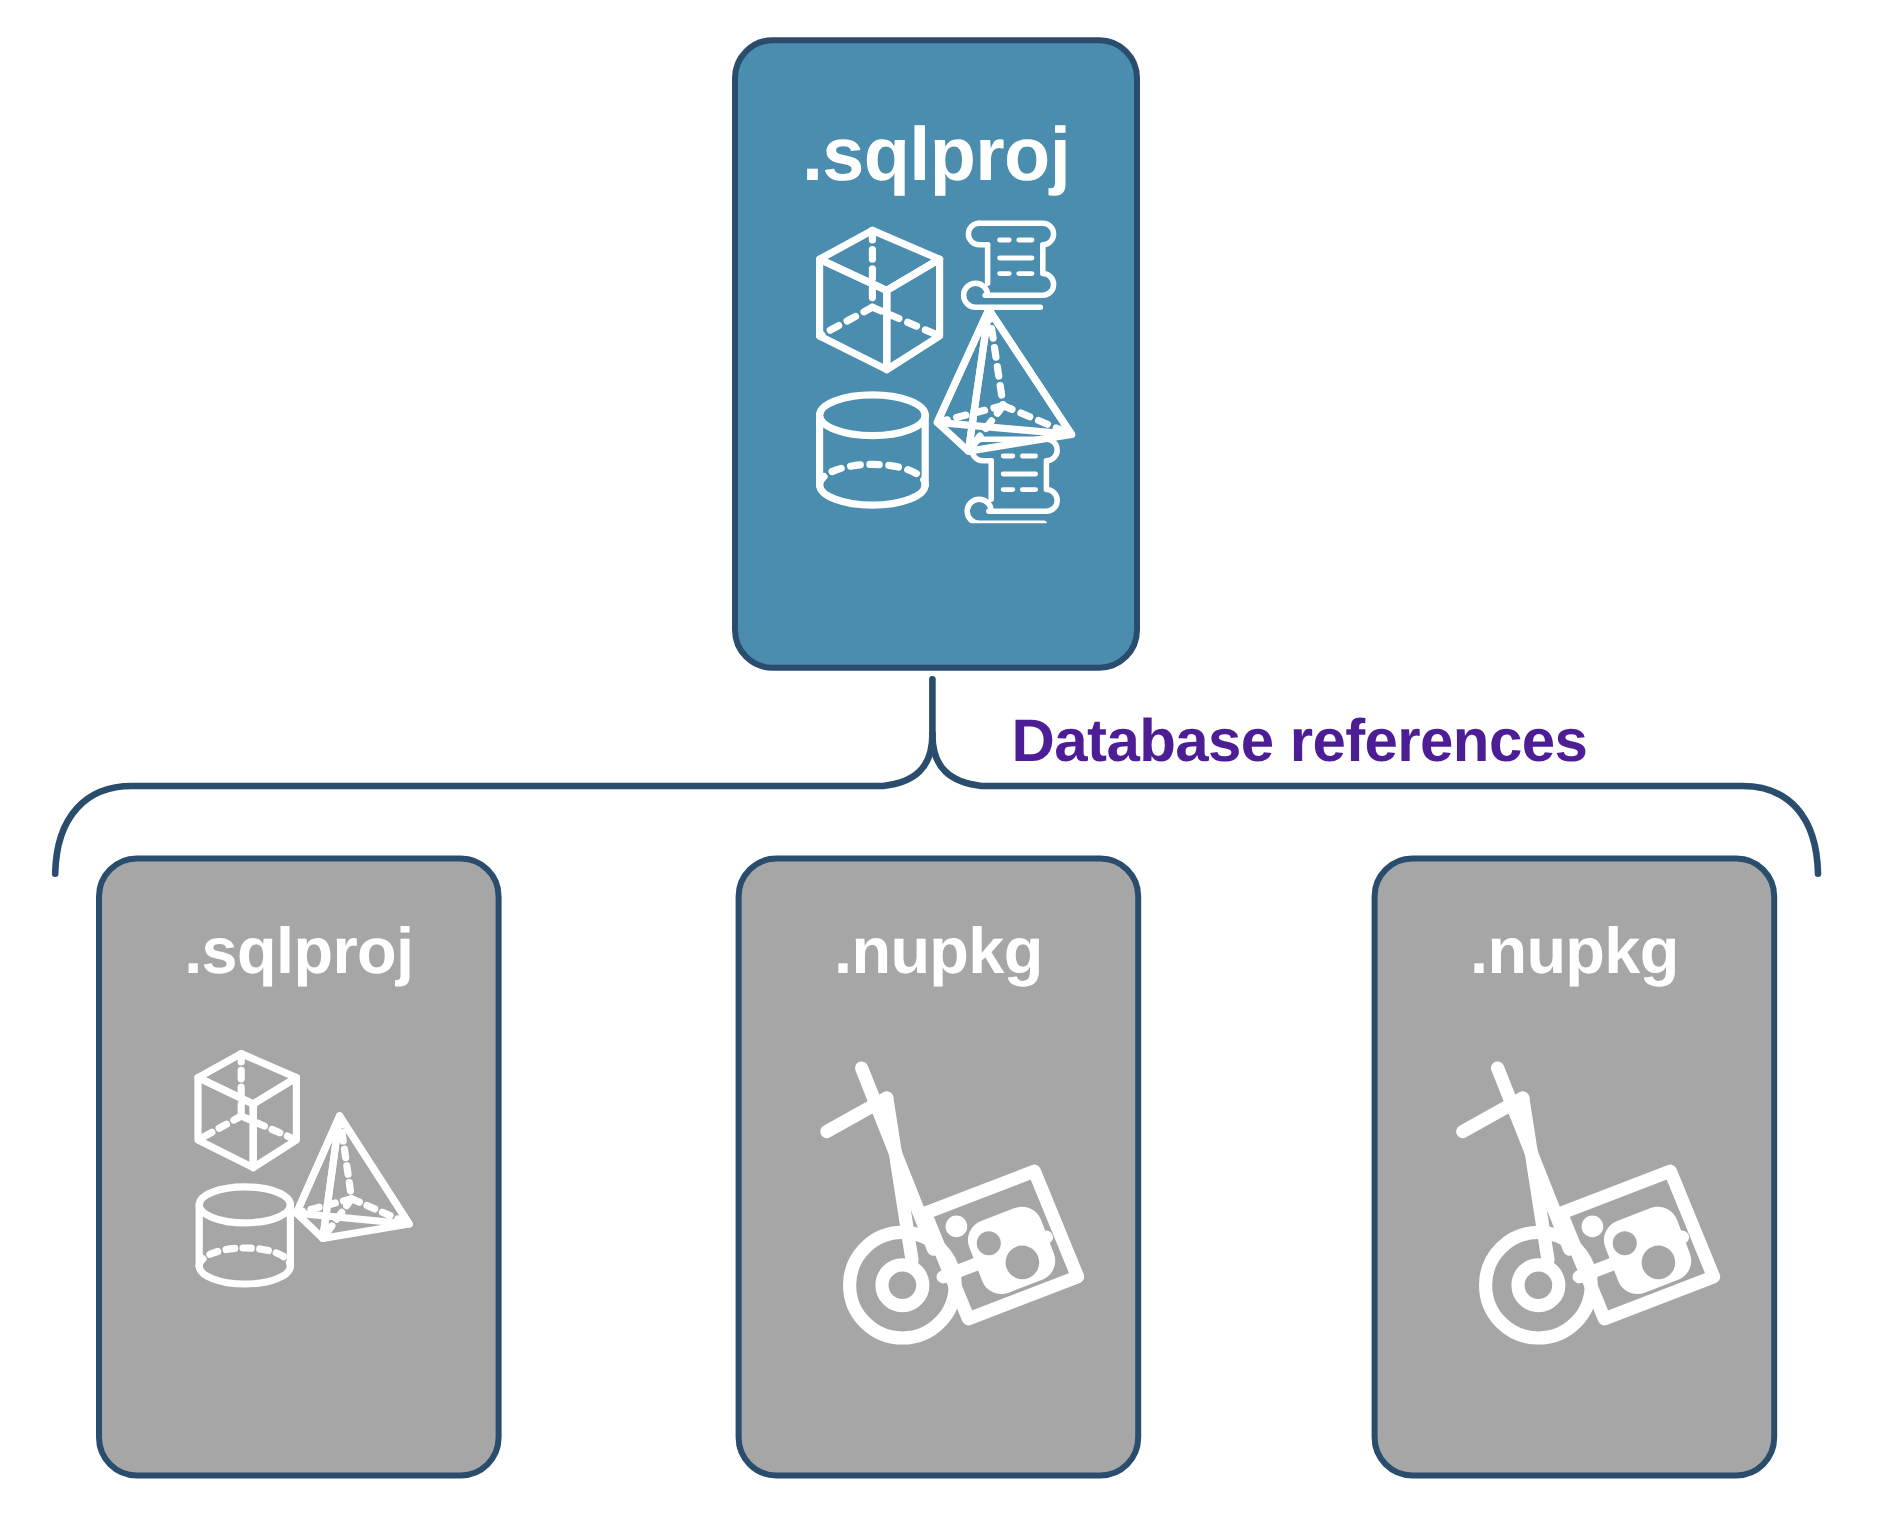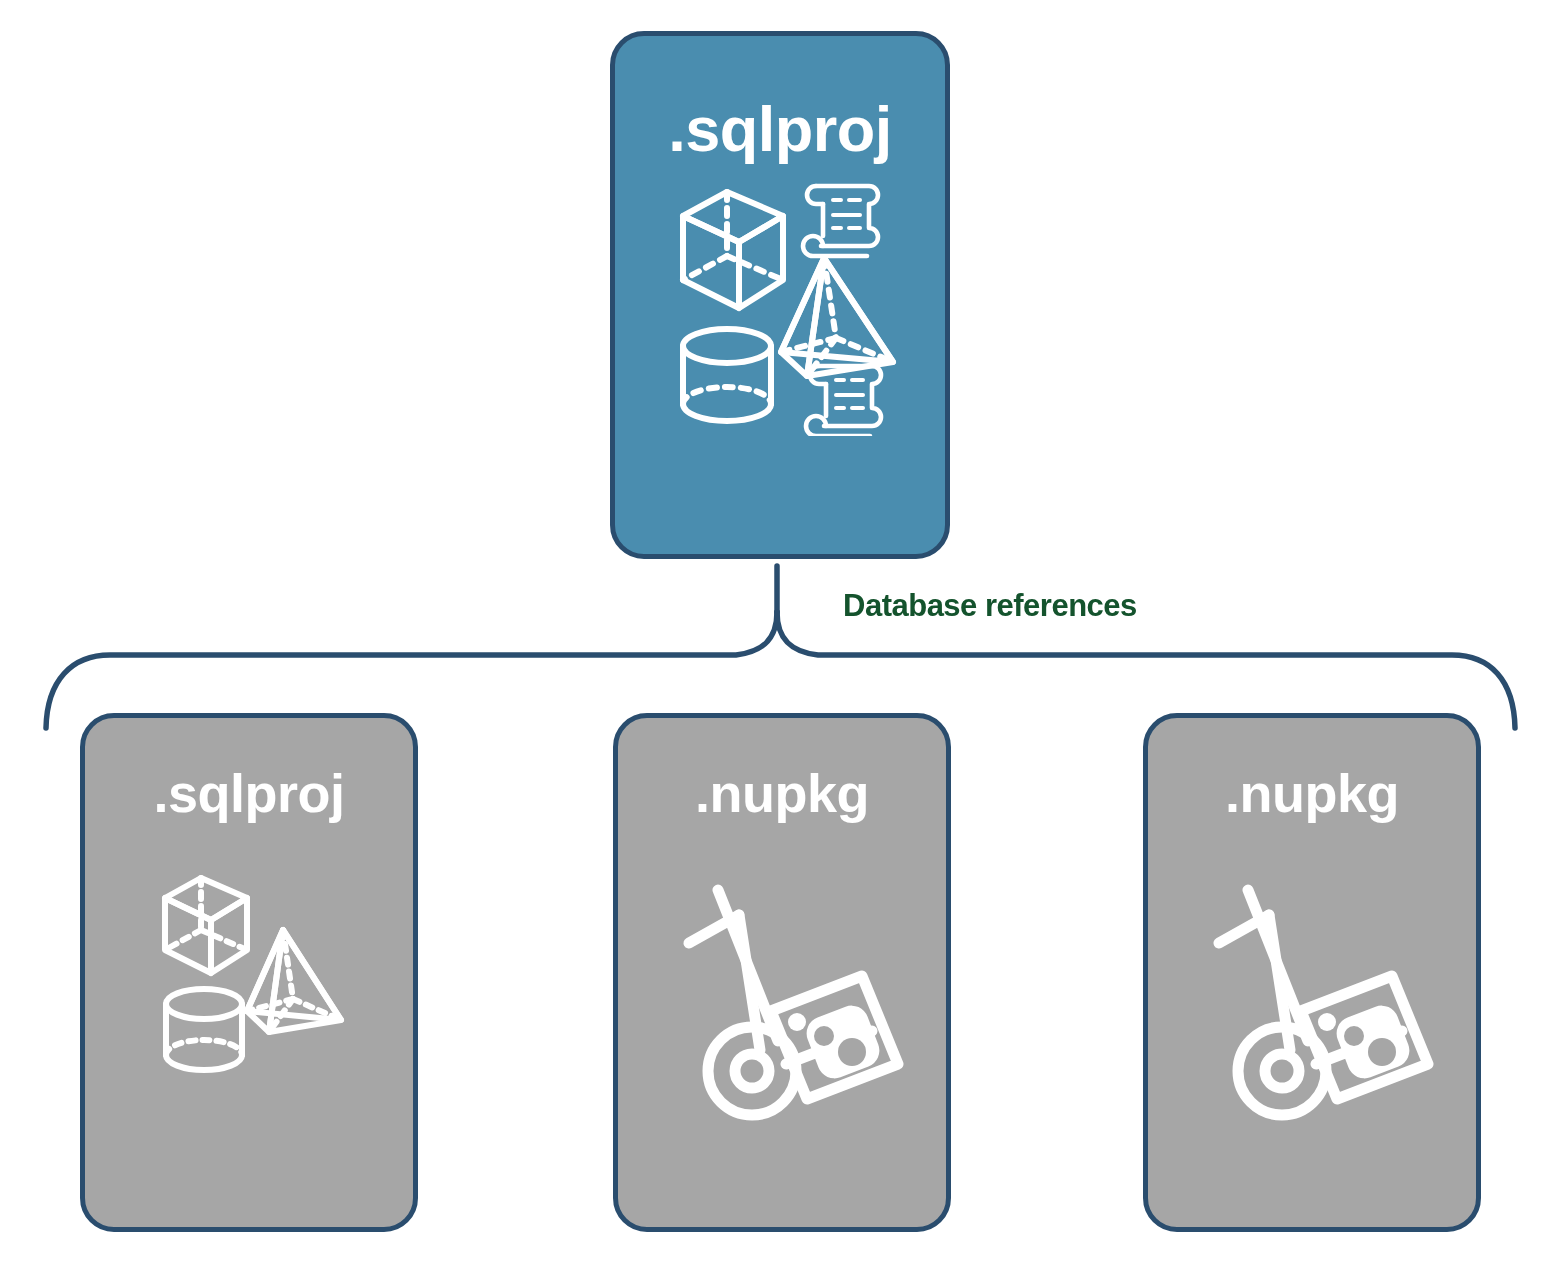--- a/index.html
+++ b/index.html
@@ -90,22 +90,22 @@
     position: absolute;
     left: 0; top: 0;
     width: 1566px;
     height: 1274px;
     pointer-events: none;
   }
   #brace-label {
     position: absolute;
     left: 843px;
     top: 588px;
-    color: #14532d;
-    font-size: 31px;
+    color: #4c1d95;
+    font-size: 50px;
     font-weight: bold;
     letter-spacing: -0.5px;
     white-space: nowrap;
     user-select: none;
   }
 </style>
 </head>
 <body>
 
 <div id="stage">

